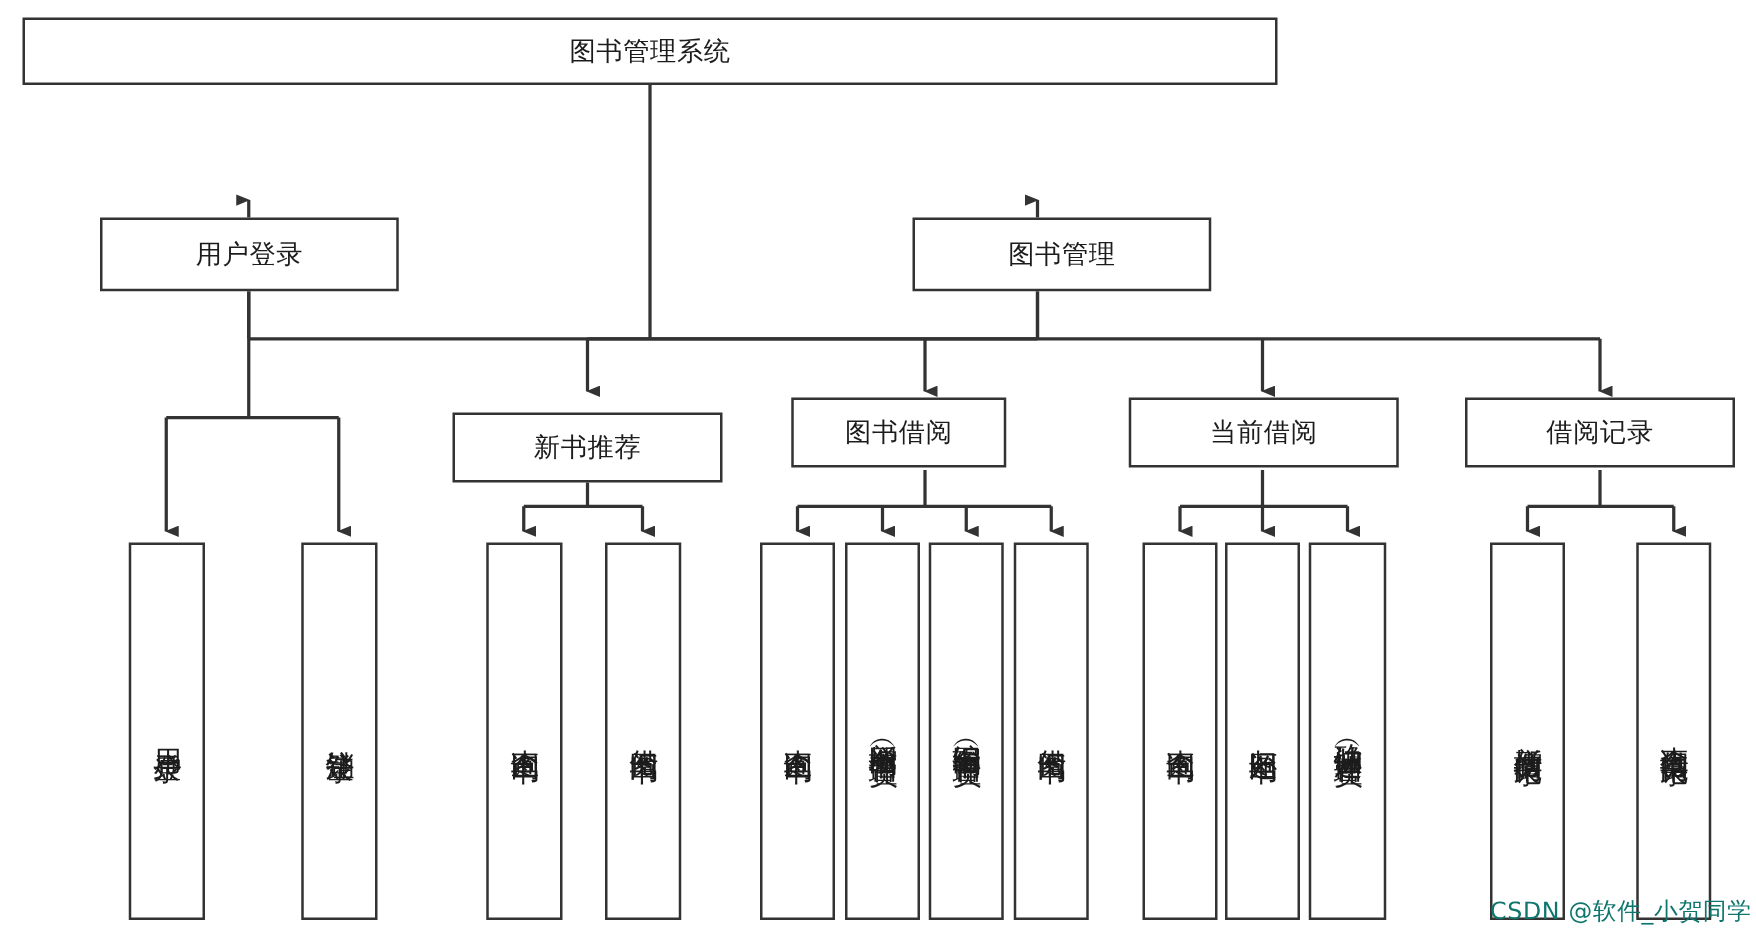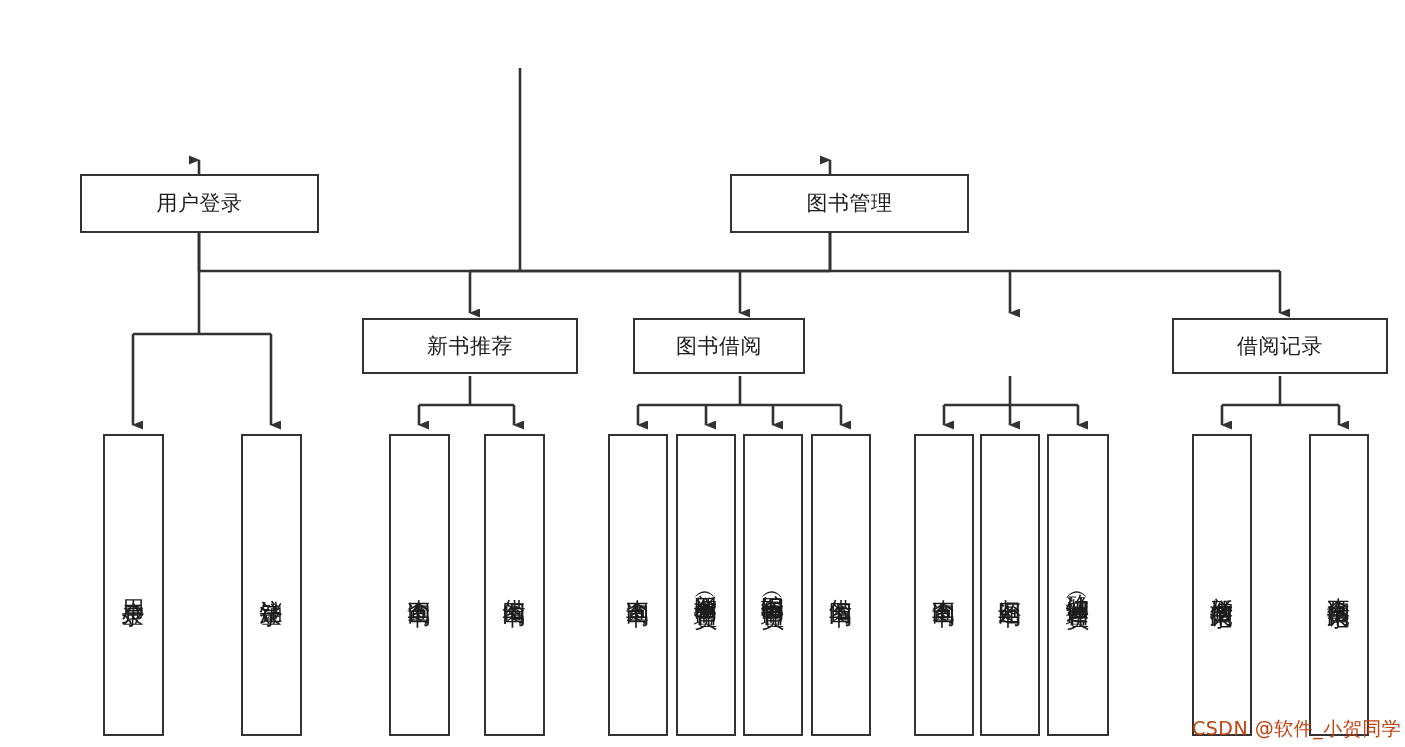--- a/index.html
+++ b/index.html
@@ -56,21 +56,21 @@
     writing-mode: vertical-rl;
     text-orientation: upright;
     font-size: 23px;
     line-height: 1.05;
     letter-spacing: 2px;
     white-space: nowrap;
   }
   .watermark {
     position: absolute;
     font-size: 19px;
-    color: #c2410c;
+    color: #0f766e;
     white-space: nowrap;
     letter-spacing: 0.5px;
     font-family: "DejaVu Sans", "Liberation Sans", sans-serif;
   }
 </style>
 </head>
 <body>
 
 <div id="canvas">
 
@@ -121,34 +121,40 @@
       <path d="M1010,405 L1010,425" marker-end="url(#arrow)"></path>
       <path d="M1078,405 L1078,425" marker-end="url(#arrow)"></path>
 
       <path d="M1280,376 L1280,405"></path>
       <path d="M1222,405 L1339,405"></path>
       <path d="M1222,405 L1222,425" marker-end="url(#arrow)"></path>
       <path d="M1339,405 L1339,425" marker-end="url(#arrow)"></path>
     </g>
   </svg>
 
+  <div class="node h" style="left:18px; top:14px; width:1004px; height:54px;">
+    <span class="label">图书管理系统</span>
+  </div>
 
   <div class="node h" style="left:80px; top:174px; width:239px; height:59px;">
     <span class="label">用户登录</span>
   </div>
   <div class="node h" style="left:730px; top:174px; width:239px; height:59px;">
     <span class="label">图书管理</span>
   </div>
 
-  <div class="node h" style="left:362px; top:318px; width:216px; height:56px;">
+  <div class="node h" style="left:362px; top:330px; width:216px; height:56px;">
     <span class="label">新书推荐</span>
   </div>
   <div class="node h" style="left:633px; top:318px; width:172px; height:56px;">
     <span class="label">图书借阅</span>
   </div>
+  <div class="node h" style="left:903px; top:318px; width:216px; height:56px;">
+    <span class="label">当前借阅</span>
+  </div>
   <div class="node h" style="left:1172px; top:318px; width:216px; height:56px;">
     <span class="label">借阅记录</span>
   </div>
 
   <div class="node v" style="left:103px; top:434px; width:61px; height:302px;">
     <span class="label">用户登录</span>
   </div>
   <div class="node v" style="left:241px; top:434px; width:61px; height:302px;">
     <span class="label">注销登录</span>
   </div>

